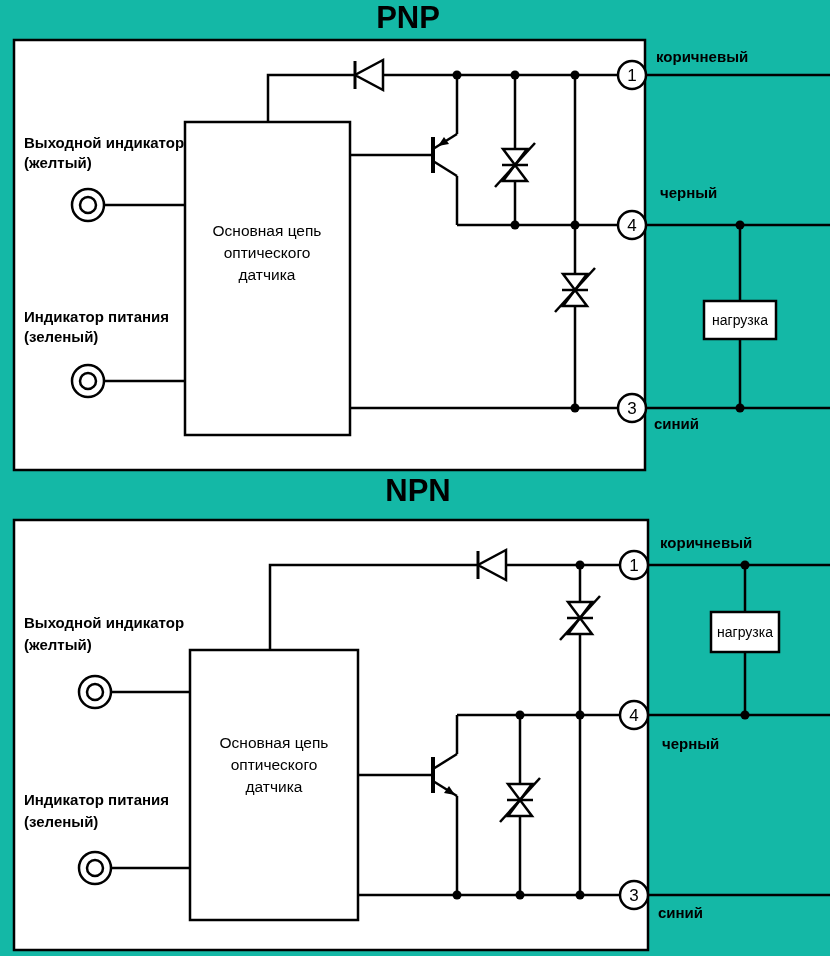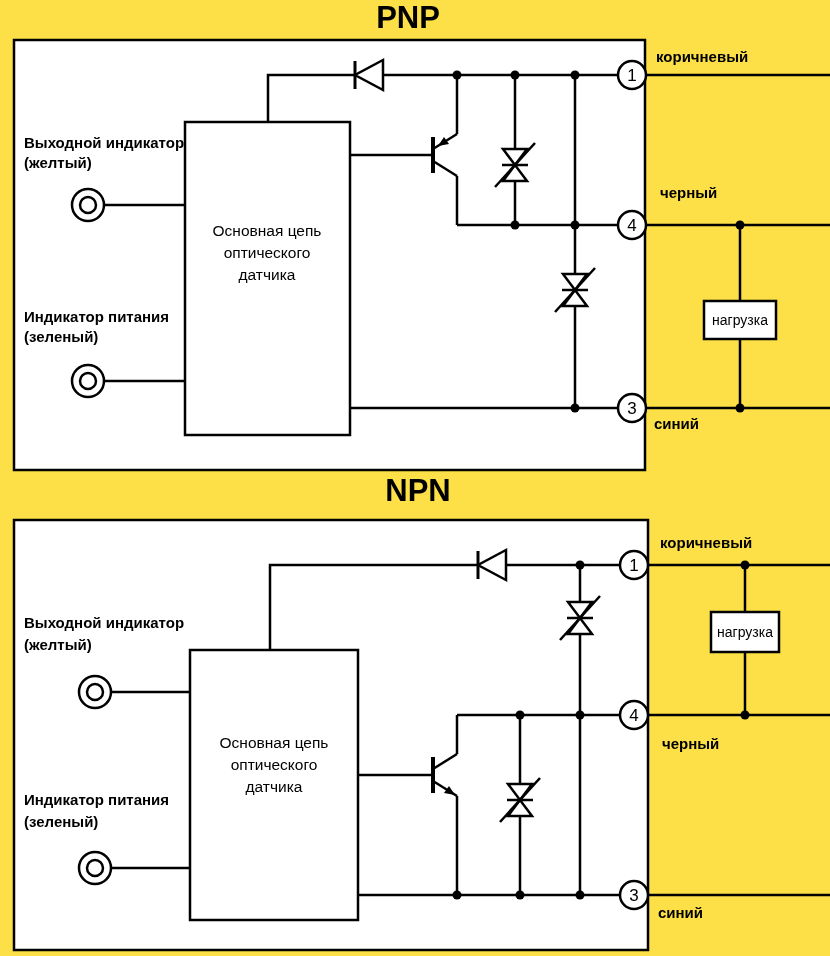--- a/index.html
+++ b/index.html
@@ -1,16 +1,16 @@
 <!DOCTYPE html>
 <html><head>
 <meta charset="utf-8">
 <style>
   html,body { margin:0; padding:0; background:#ffffff; }
-  #canvas { width:830px; height:956px; background:#fde047; position:relative; }
+  #canvas { width:830px; height:956px; background:#14b8a6; position:relative; }
   svg text { font-family:"Liberation Sans", sans-serif; fill:#000; }
   .wire  { stroke:#000; stroke-width:2.5; fill:none; }
   .thick { stroke-width:3.5; }
   .box   { fill:#ffffff; stroke:#000; stroke-width:2.5; }
   .sym   { fill:#ffffff; stroke:#000; stroke-width:2.5; stroke-linejoin:miter; }
   .bar   { stroke:#000; stroke-width:4; }
   .dot   { fill:#000; stroke:none; }
   .arrow { fill:#000; stroke:none; }
   .title    { font-size:31px; font-weight:700; text-anchor:middle; }
   .label    { font-size:15px; font-weight:700; }

